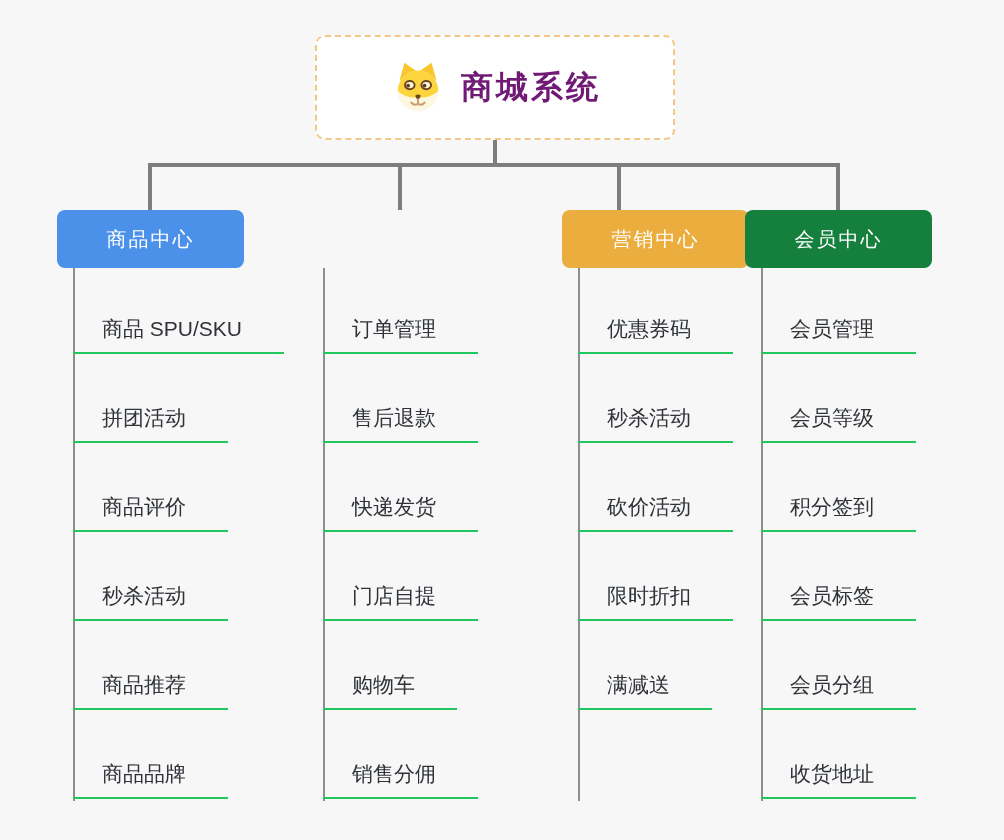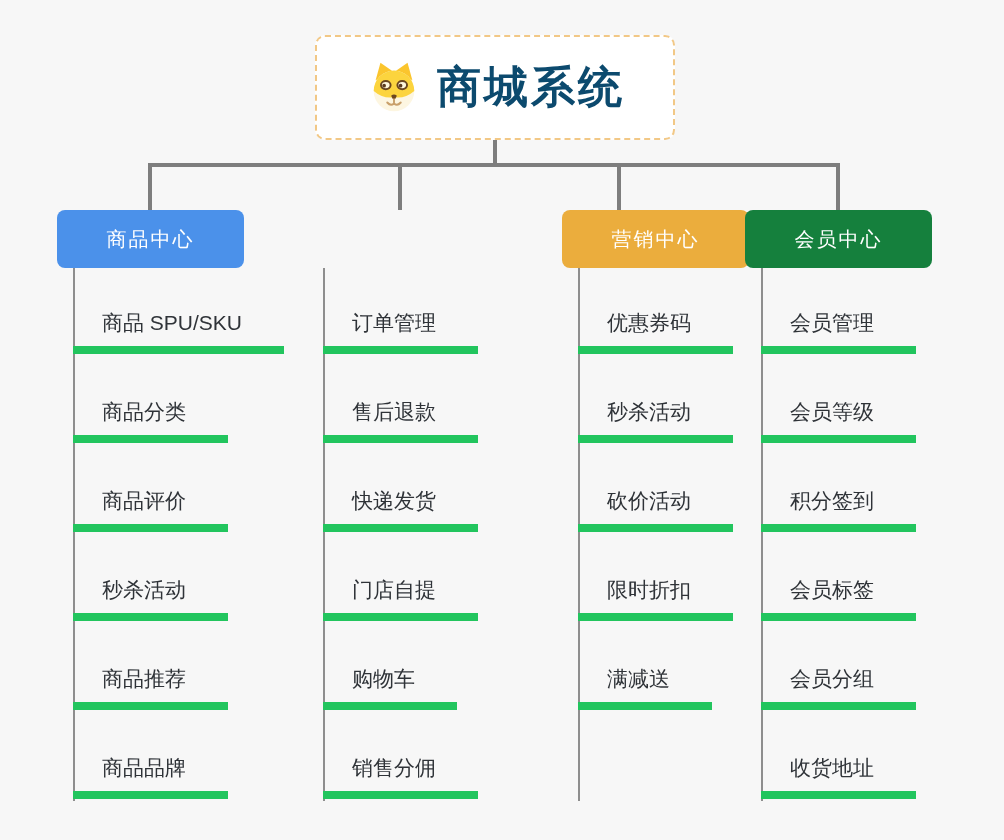--- a/index.html
+++ b/index.html
@@ -5,21 +5,21 @@
   html,body { margin:0; padding:0; background:#f7f7f7; font-family:"Liberation Sans", sans-serif; }
   .canvas { position:relative; width:1004px; height:840px; background:#f7f7f7; overflow:hidden; }
 
   
   .root-node {
     position:absolute; left:315px; top:35px; width:360px; height:105px;
     box-sizing:border-box; background:#ffffff;
     border:2px dashed #f2c886; border-radius:10px;
     display:flex; align-items:center; justify-content:center; gap:14px;
   }
-  .root-title { font-size:44px; font-weight:600; color:#0c4a6e; letter-spacing:3px; white-space:nowrap; }
+  .root-title { font-size:32px; font-weight:600; color:#701a75; letter-spacing:3px; white-space:nowrap; }
   .dog-svg { width:58px; height:58px; flex:0 0 auto; }
 
   
   .connector { position:absolute; background:#7e7e7e; }
   .root-stub   { left:493px; top:140px; width:4px; height:27px; }
   .rail        { left:148px; top:163px; width:692px; height:4px; }
   .stub        { top:163px; width:4px; height:47px; }
   .stub-0 { left:148px; } .stub-1 { left:398px; } .stub-2 { left:617px; } .stub-3 { left:836px; }
 
   
@@ -33,21 +33,21 @@
     cursor:default;
   }
   .branch-line { position:absolute; left:16px; top:58px; width:2px; height:533px; background:#8e8e8e; }
   .leaf-list { position:absolute; left:16px; top:58px; }
   .leaf-row { height:89px; display:flex; align-items:flex-end; }
   .leaf-row:first-child { height:86px; }
   .leaf {
     display:inline-block; white-space:nowrap;
     font-size:21px; color:#2f3338;
     padding:0 42px 9px 29px;
-    border-bottom:8px solid #22c55e;
+    border-bottom:2px solid #22c55e;
   }
 </style>
 </head>
 <body>
 
 <div class="canvas">
 
   <div class="root-node">
     <svg class="dog-svg" viewBox="0 0 60 60" aria-hidden="true">
       <path d="M11 22 L16 4 L29 13 Z" fill="#fbc52d"></path>
@@ -73,21 +73,21 @@
   <div class="connector stub stub-3"></div>
 
   <div class="branch branch-0">
     <div class="branch-header" style="background-color: rgb(75, 145, 234);">商品中心</div>
     <div class="branch-line"></div>
     <div class="leaf-list">
       <div class="leaf-row">
           <span class="leaf">商品 SPU/SKU</span>
         </div>
       <div class="leaf-row">
-          <span class="leaf">商品分类</span>
+          <span class="leaf">拼团活动</span>
         </div>
       <div class="leaf-row">
           <span class="leaf">商品评价</span>
         </div>
       <div class="leaf-row">
           <span class="leaf">秒杀活动</span>
         </div>
       <div class="leaf-row">
           <span class="leaf">商品推荐</span>
         </div>

